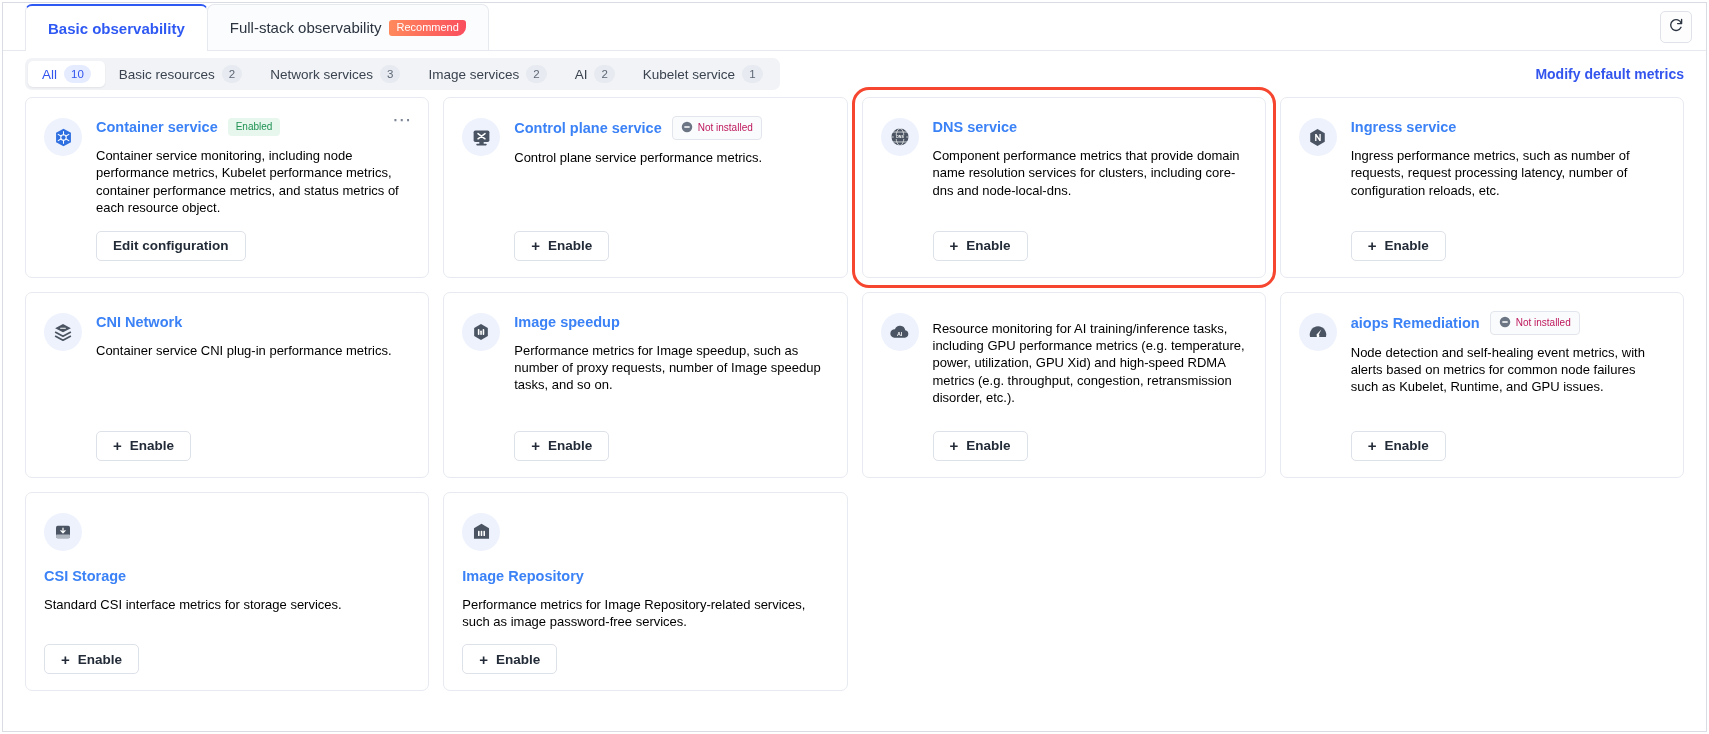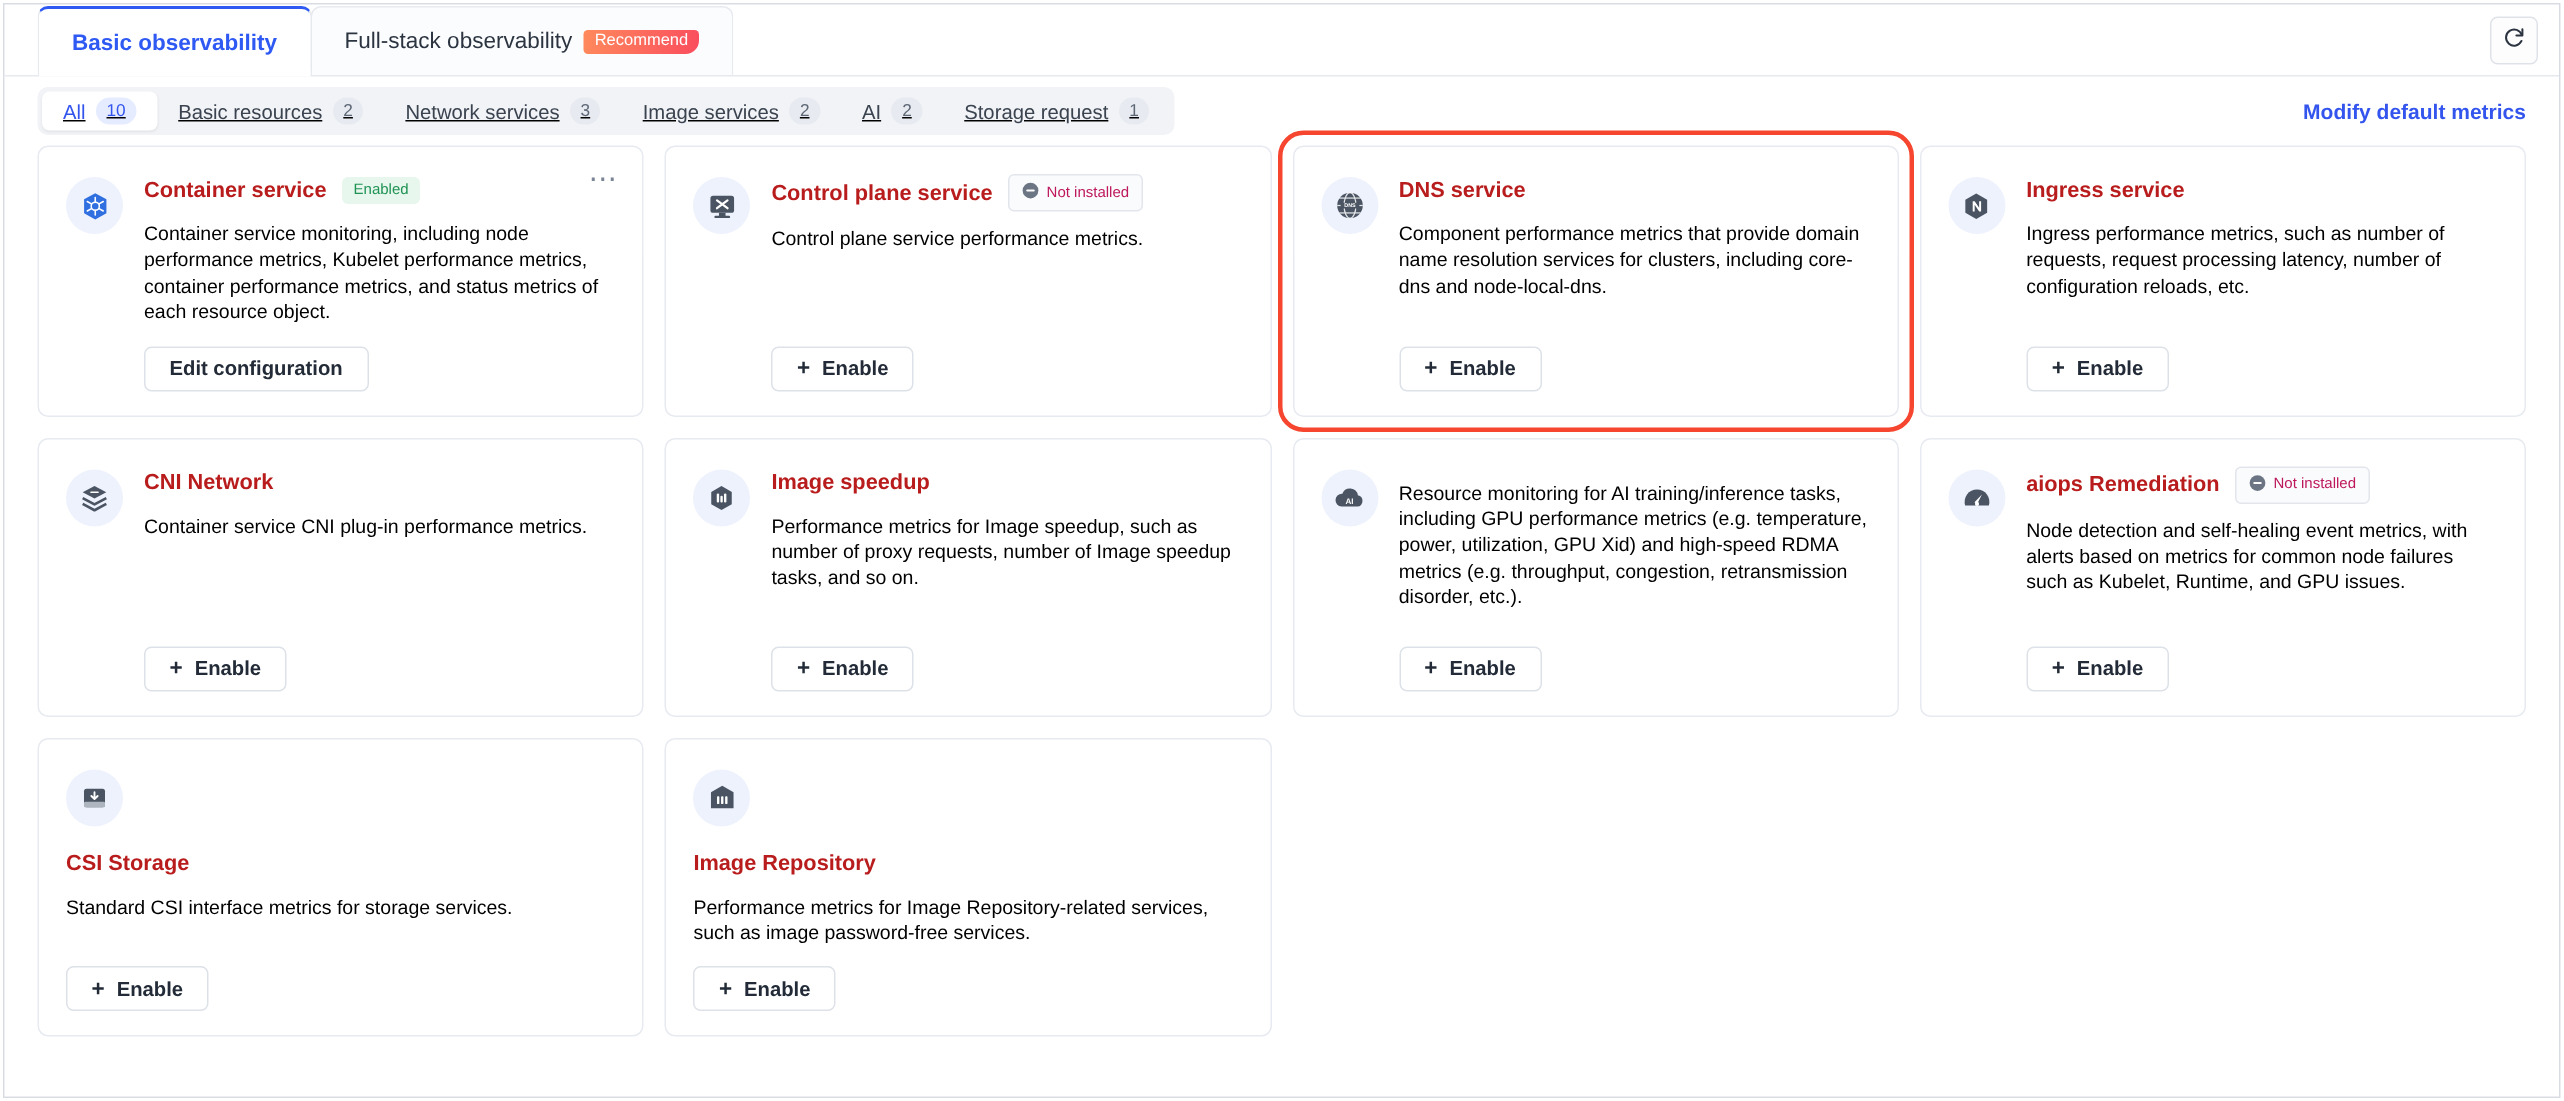--- a/index.html
+++ b/index.html
@@ -93,21 +93,20 @@
     display: flex;
     align-items: center;
   }
   .chipgroup {
     display: flex;
     align-items: center;
     background: #f1f3f6;
     border-radius: 7px;
     padding: 3px;
     height: 32px;
-    text-decoration: underline;
   }
   .chip {
     display: flex;
     align-items: center;
     gap: 7px;
     height: 26px;
     padding: 0 14px;
     font-size: 13.5px;
     color: #3a434f;
     border-radius: 5px;
@@ -191,21 +190,21 @@
 
   .card-head {
     display: flex;
     align-items: center;
     gap: 10px;
     min-height: 22px;
   }
   .card-title {
     font-size: 14.5px;
     font-weight: bold;
-    color: #b91c1c;
+    color: #3b82f6;
     white-space: nowrap;
   }
 
   .status {
     font-size: 10px;
     line-height: 1;
     padding: 4px 8px;
     border-radius: 4px;
     white-space: nowrap;
     display: inline-flex;
@@ -300,21 +299,21 @@
         </div>
         <div class="chip">
           <span>Image services</span>
           <span class="cnt">2</span>
         </div>
         <div class="chip">
           <span>AI</span>
           <span class="cnt">2</span>
         </div>
         <div class="chip">
-          <span>Storage request</span>
+          <span>Kubelet service</span>
           <span class="cnt">1</span>
         </div>
       </div>
     <div class="modify-link">Modify default metrics</div>
   </div>
 
   <div class="grid" id="grid">
       <div class="card r1">
         <div class="dots">⋯</div>
         <div class="icon-wrap">

